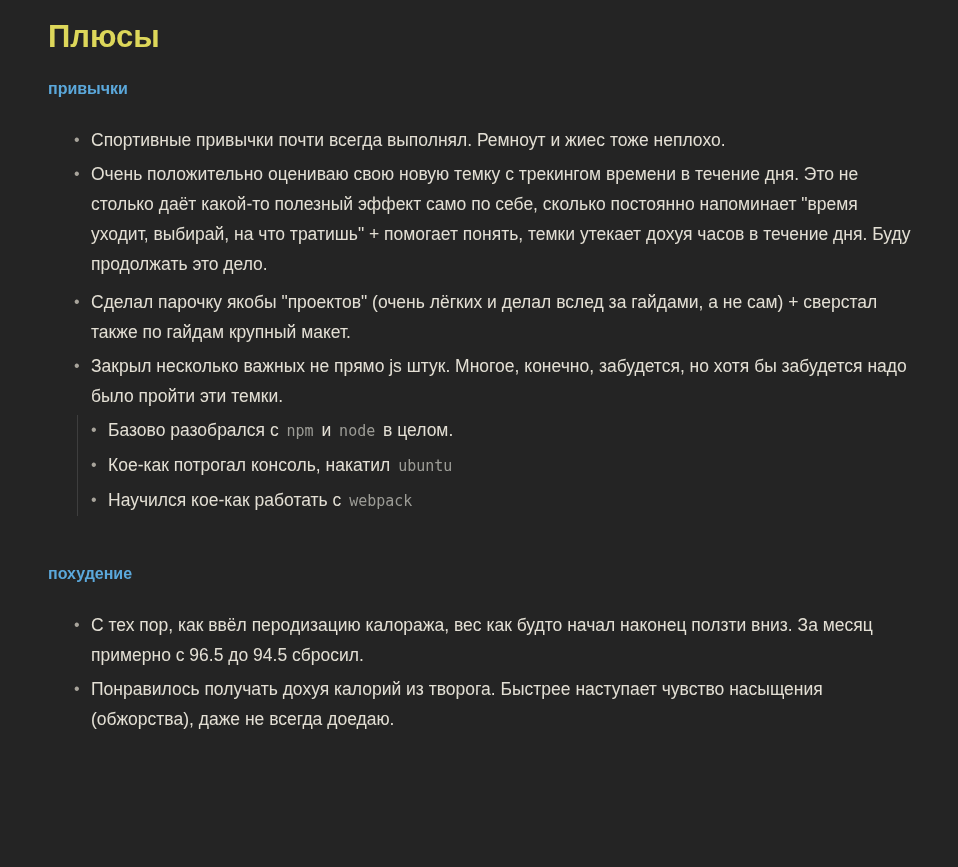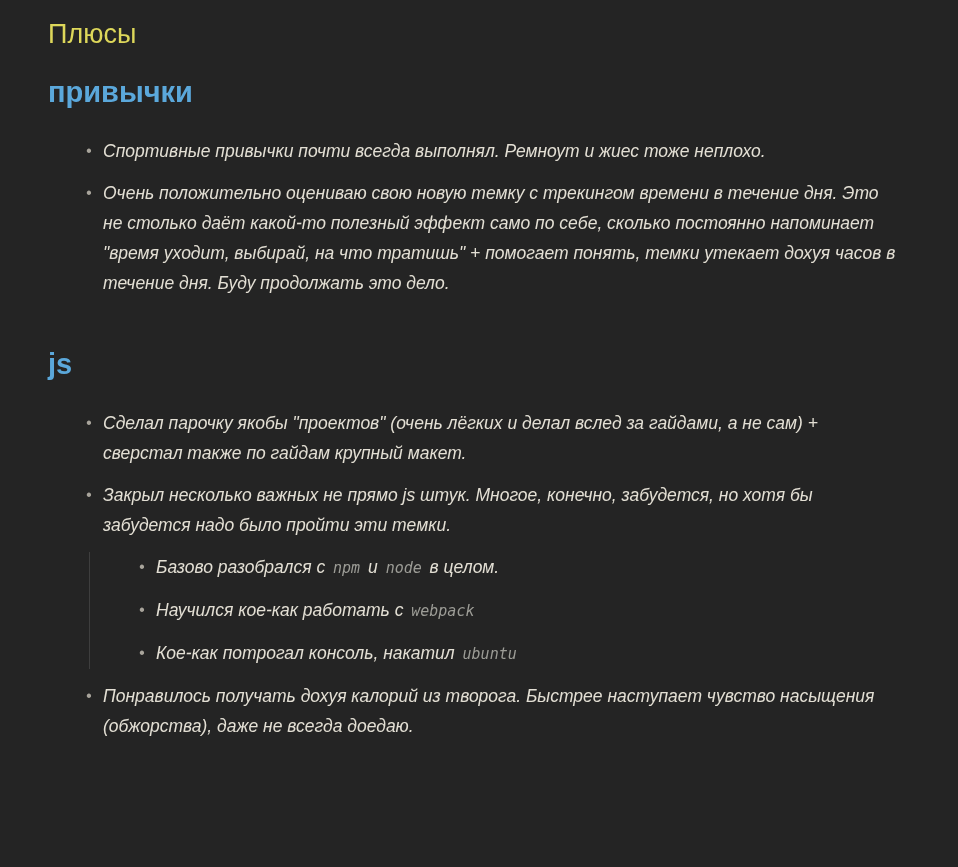--- a/index.html
+++ b/index.html
@@ -19,80 +19,80 @@
     background:var(--bg);
     color:var(--text);
     font-family:"Liberation Sans", sans-serif;
     font-size:17.5px;
     line-height:30px;
     padding:14px 46px 10px 48px;
     overflow-x:hidden;
   }
   main{display:block;}
   h1{
-    font-size:27px;
+    font-size:31px;
     line-height:1.25;
     color:var(--h1);
-    font-weight:400;
+    font-weight:700;
     margin:4px 0 0 0;
   }
   h2{
-    font-size:29px;
+    font-size:16px;
     line-height:1.25;
     color:var(--h2);
     font-weight:700;
     margin:48px 0 26px 0;
   }
   h1 + h2{margin-top:22px;}
   ul{
     list-style:none;
     margin:0 0 8px 0;
     padding:0 0 0 43px;
   }
   li{
     position:relative;
-    margin:12px;
-    font-style:italic;
+    margin:0;
   }
   li + li{margin-top:4px;}
   li::before{
     content:"•";
     position:absolute;
     left:-17px;
     top:0;
     color:var(--bullet);
     font-size:16px;
   }
   ul ul{
     margin:4px 0 2px -14px;
-    padding-left:54px;
+    padding-left:30px;
     border-left:1px solid var(--guide);
   }
   code{
     font-family:"DejaVu Sans Mono", monospace;
     font-size:15px;
     color:var(--code);
     margin:0 3px;
   }
 </style>
 </head>
 <body>
 
 <main>
     <h1>Плюсы</h1>
     <h2>привычки</h2>
     <ul>
       <li><span>Спортивные привычки почти всегда выполнял. Ремноут и жиес тоже неплохо.</span></li>
       <li><span>Очень положительно оцениваю свою новую темку с трекингом времени в течение дня. Это не столько даёт какой-то полезный эффект само по себе, сколько постоянно напоминает "время уходит, выбирай, на что тратишь" + помогает понять, темки утекает дохуя часов в течение дня. Буду продолжать это дело.</span></li>
     </ul>
-    <h2>js</h2>
     <ul>
       <li><span>Сделал парочку якобы "проектов" (очень лёгких и делал вслед за гайдами, а не сам) + сверстал также по гайдам крупный макет.</span></li>
       <li><span>Закрыл несколько важных не прямо js штук. Многое, конечно, забудется, но хотя бы забудется надо было пройти эти темки.</span><ul>
           <li><span>Базово разобрался с <code>npm</code> и <code>node</code> в целом.</span></li>
+          <li><span>Кое-как потрогал консоль, накатил <code>ubuntu</code></span></li>
           <li><span>Научился кое-как работать с <code>webpack</code></span></li>
-          <li><span>Кое-как потрогал консоль, накатил <code>ubuntu</code></span></li>
         </ul></li>
     </ul>
+    <h2>похудение</h2>
     <ul>
+      <li><span>С тех пор, как ввёл перодизацию калоража, вес как будто начал наконец ползти вниз. За месяц примерно с 96.5 до 94.5 сбросил.</span></li>
       <li><span>Понравилось получать дохуя калорий из творога. Быстрее наступает чувство насыщения (обжорства), даже не всегда доедаю.</span></li>
     </ul>
   </main>
 
 </body></html>

